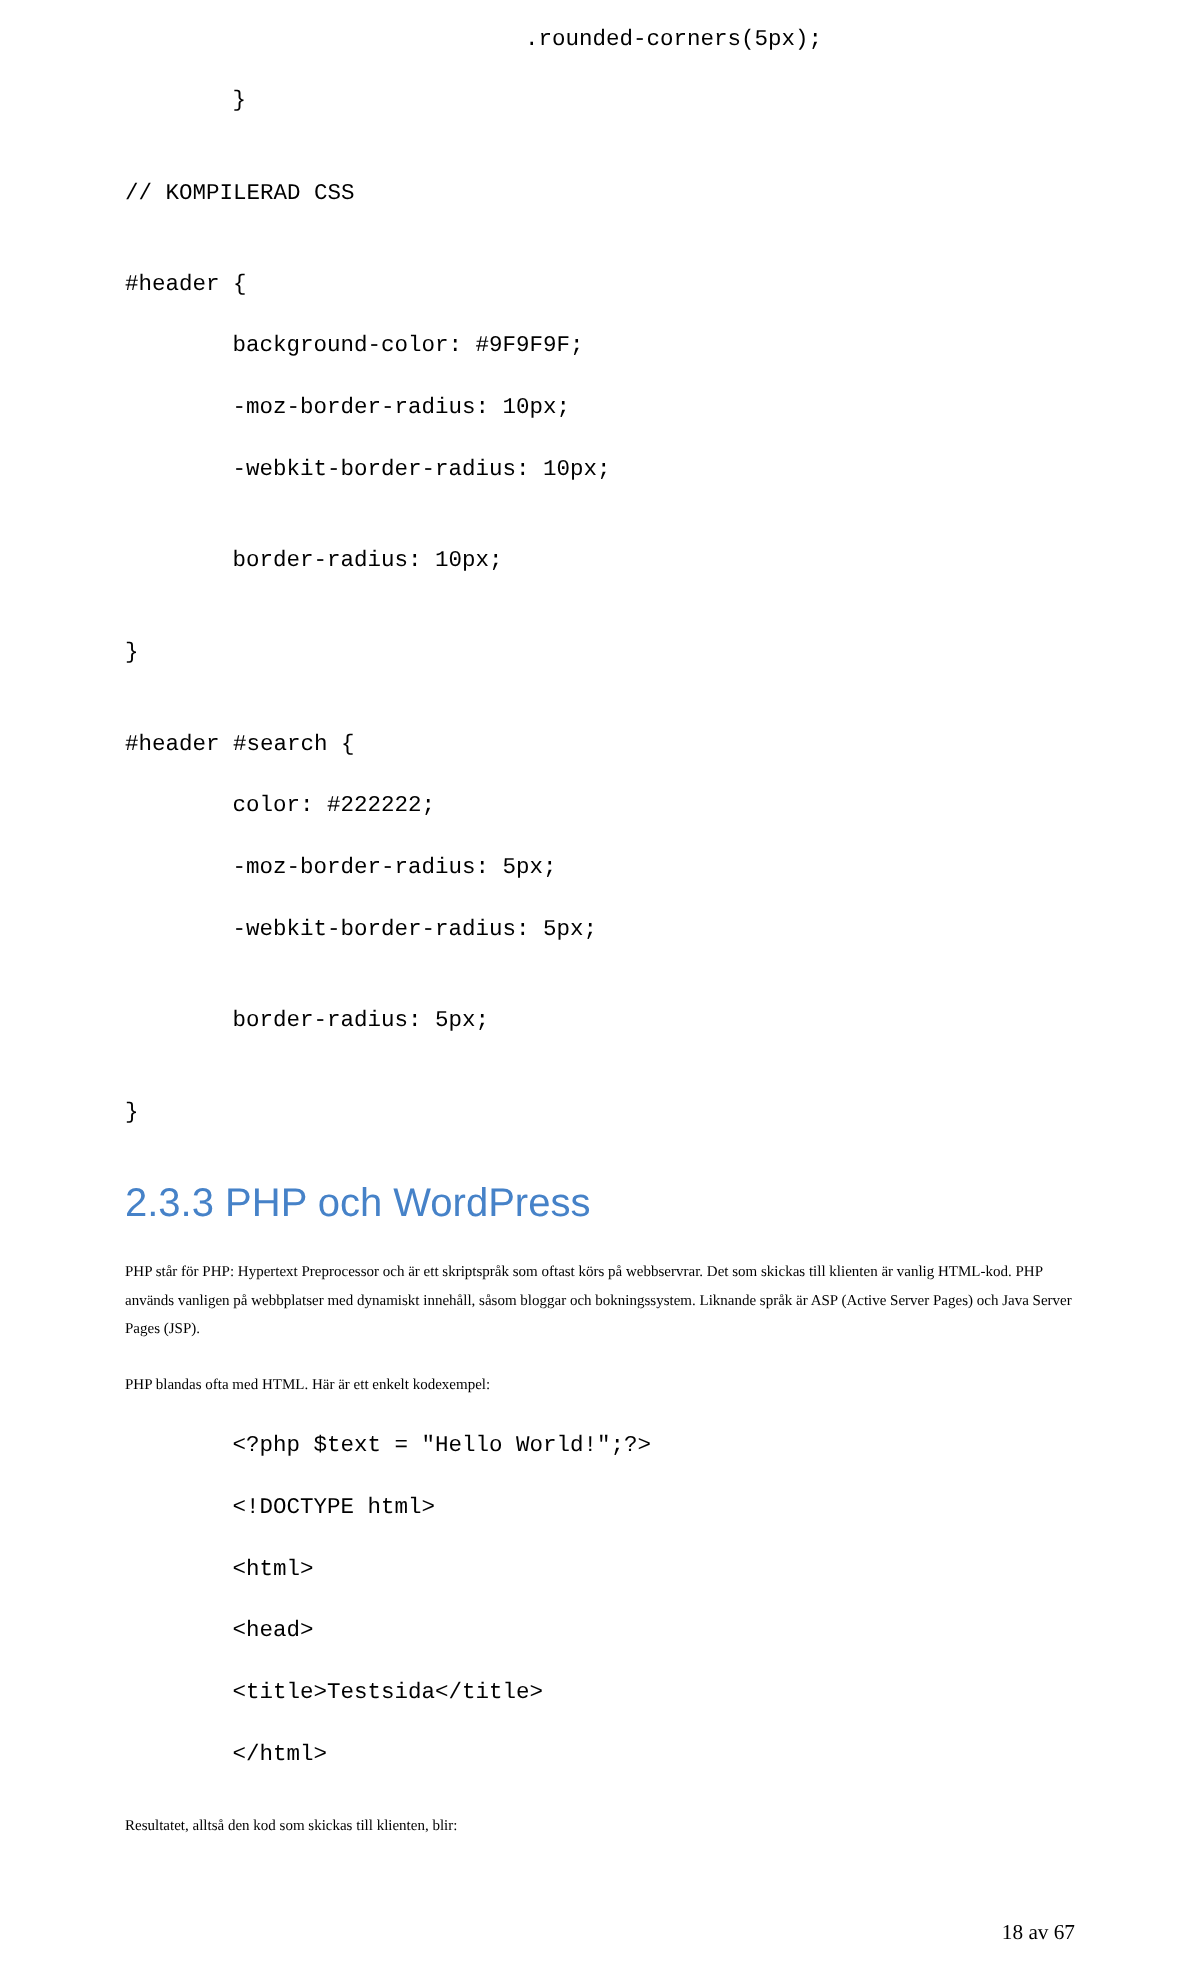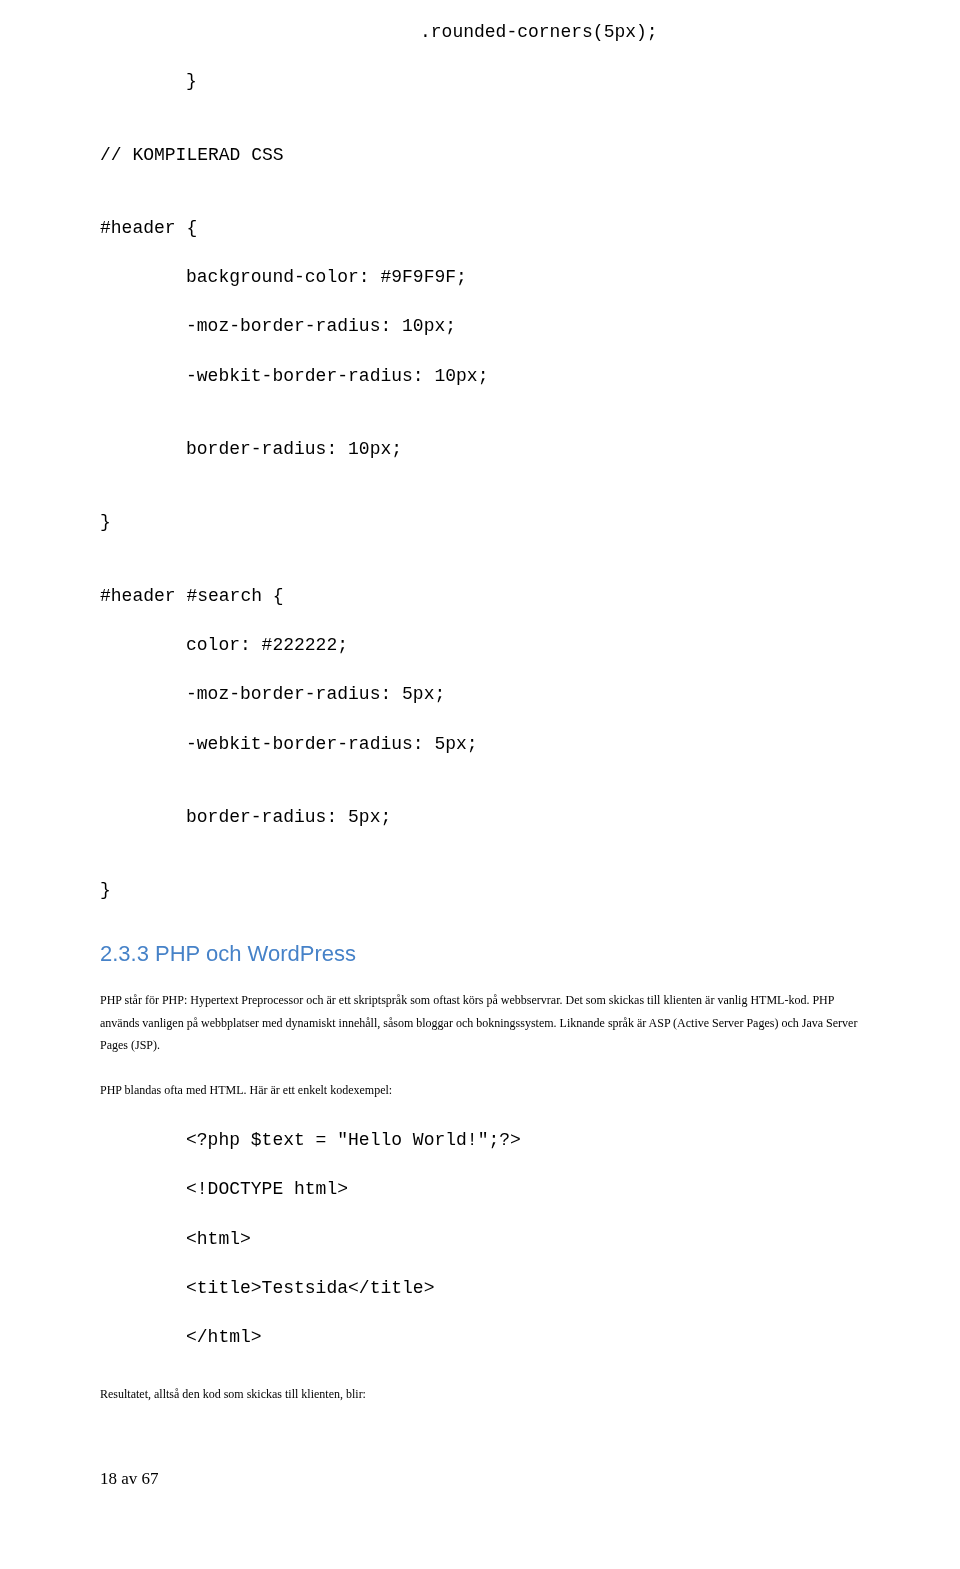--- a/index.html
+++ b/index.html
@@ -19,37 +19,37 @@
     line-height: 1.85;
     white-space: pre;
     margin-top: 16px;
   }
   .indent1 { padding-left: 86px; }
   .indent-deep { padding-left: 320px; }
   h2.sec {
     font-family: Arial, Helvetica, sans-serif;
     font-weight: normal;
     color: #4682c8;
-    font-size: 22px;
+    font-size: 32px;
     margin: 28px 0 16px 0;
   }
   p.body {
     font-family: Georgia, 'Times New Roman', serif;
     font-size: 12px;
     line-height: 1.9;
     margin: 0 0 22px 0;
   }
   .code-block {
     margin: 6px 0 28px 0;
   }
   .code-block .code {
     padding-left: 86px;
   }
   .pagenum {
-    text-align: left;
+    text-align: right;
     font-family: Georgia, 'Times New Roman', serif;
     font-size: 17px;
     margin-top: 60px;
   }
 </style>
 </head>
 <body>
 
 <div class="code indent-deep">.rounded-corners(5px);</div>
 <div class="code indent1">}</div>
@@ -75,19 +75,20 @@
 <div class="code">}</div>
 
 <h2 class="sec">2.3.3 PHP och WordPress</h2>
 <p class="body">PHP står för PHP: Hypertext Preprocessor och är ett skriptspråk som oftast körs på webbservrar. Det som skickas till klienten är vanlig HTML-kod. PHP används vanligen på webbplatser med dynamiskt innehåll, såsom bloggar och bokningssystem. Liknande språk är ASP (Active Server Pages) och Java Server Pages (JSP).</p>
 <p class="body">PHP blandas ofta med HTML. Här är ett enkelt kodexempel:</p>
 
 <div class="code-block">
   <div class="code">&lt;?php $text = "Hello World!";?&gt;</div>
   <div class="code">&lt;!DOCTYPE html&gt;</div>
   <div class="code">&lt;html&gt;</div>
+  <div class="code">&lt;head&gt;</div>
   <div class="code">&lt;title&gt;Testsida&lt;/title&gt;</div>
   <div class="code">&lt;/html&gt;</div>
 </div>
 
 <p class="body">Resultatet, alltså den kod som skickas till klienten, blir:</p>
 
 <div class="pagenum">18 av 67</div>
 
 </body></html>

